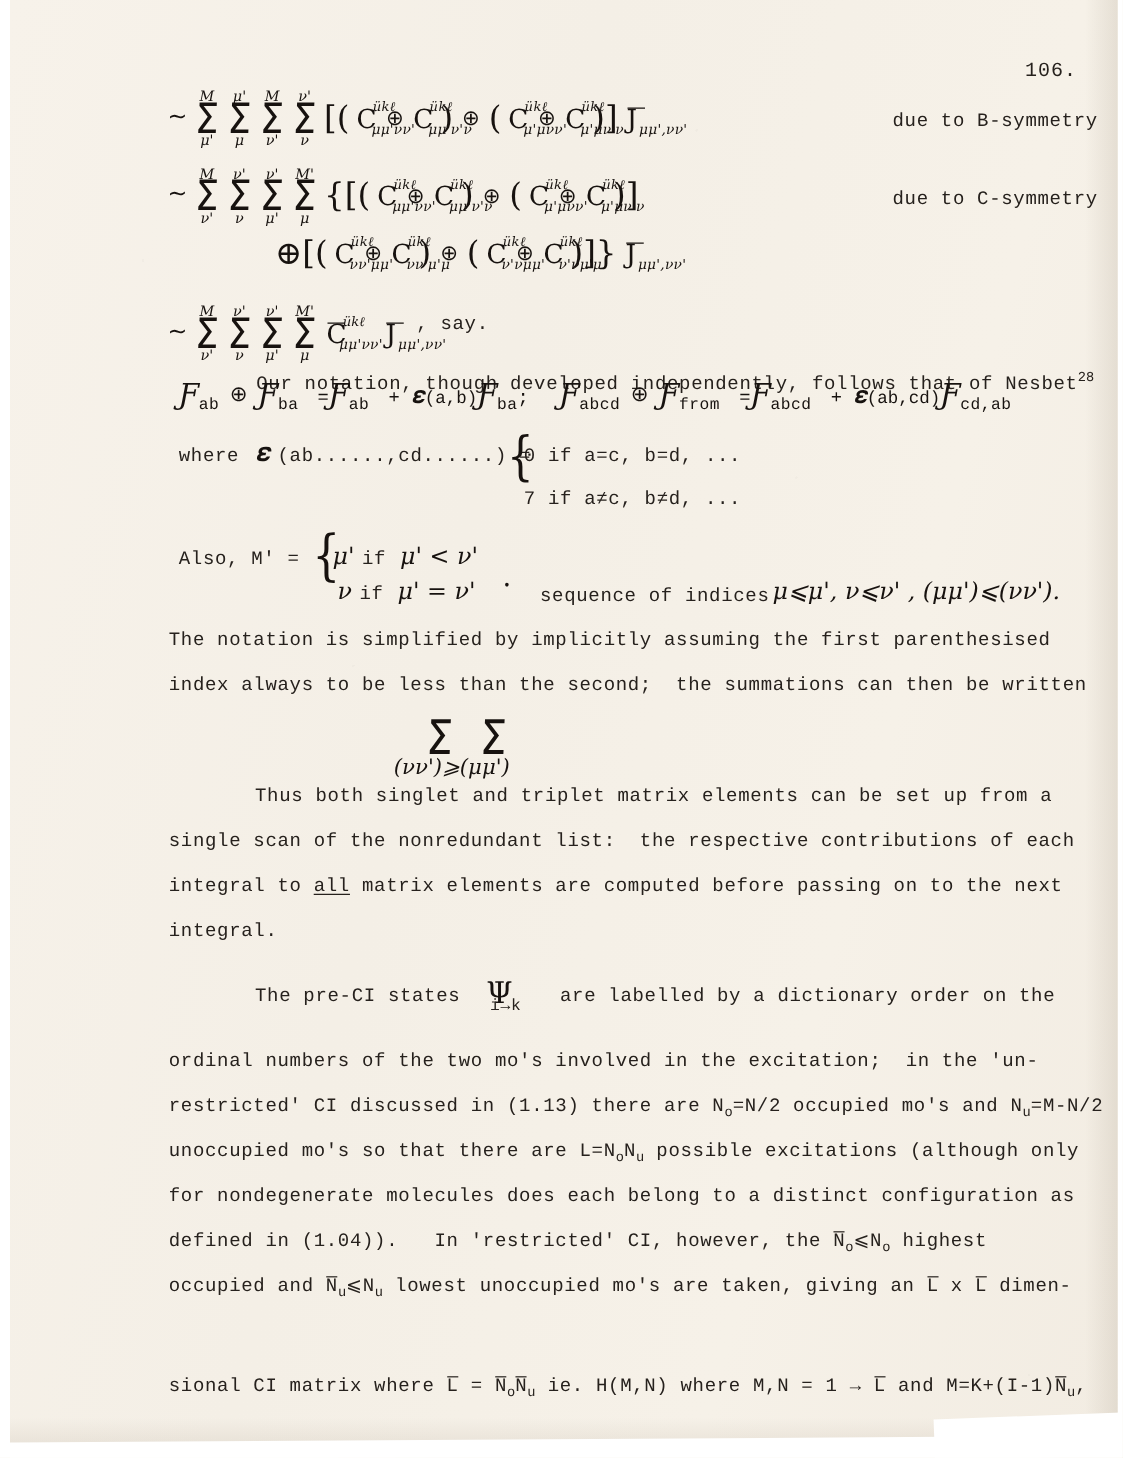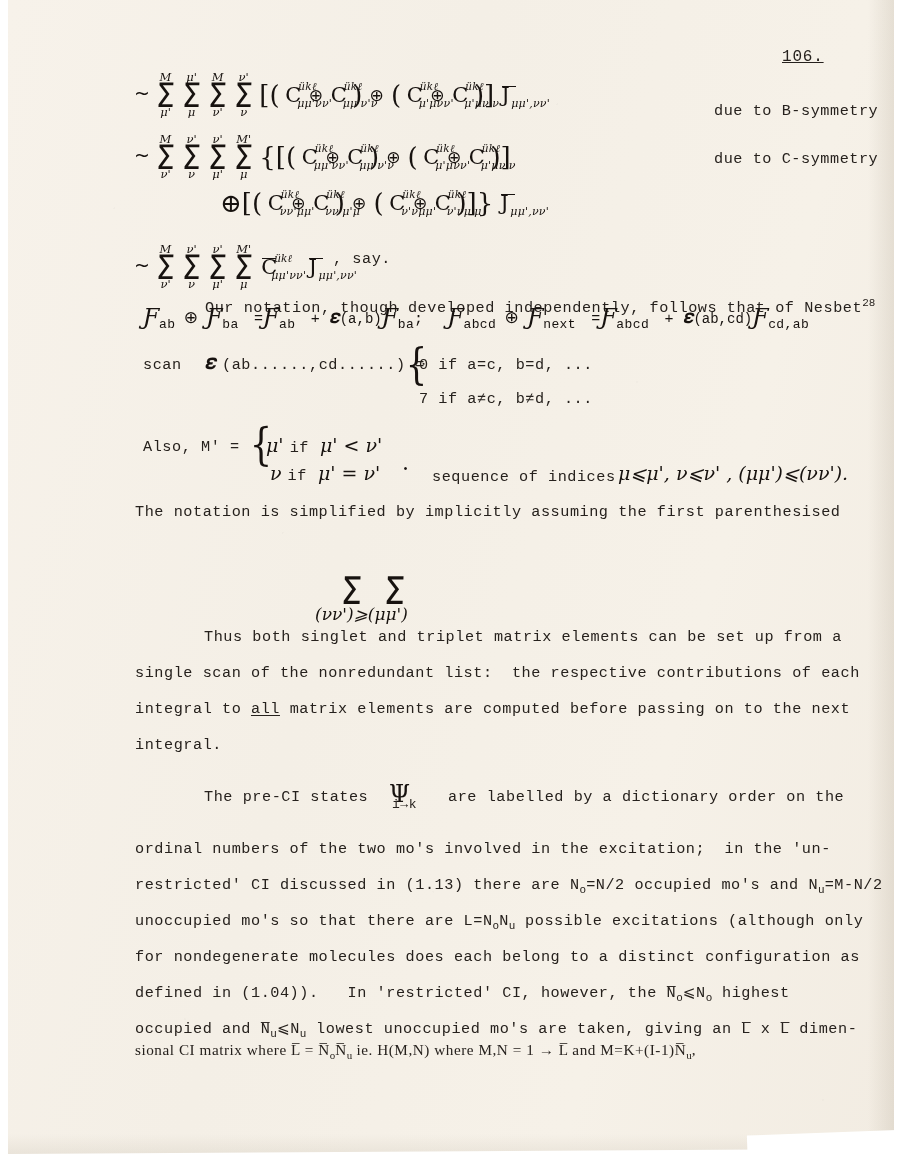--- a/index.html
+++ b/index.html
@@ -207,21 +207,21 @@
 </style>
 </head>
 <body>
 
 <div id="page-sheet">
   <div id="paper-grain"></div>
   <div id="edge-shade"></div>
 
   <div id="content">
 
-    <div class="pagenum" style="left:774px; top:48px;text-decoration:underline;">106.</div>
+    <div class="pagenum" style="left:812px; top:48px;">106.</div>
 
     <div class="hw" style="left:126px; top:72px;">
       <span class="tilde">~</span>
       <span class="lim">
         <span class="up">M</span>
         <span class="sig">Σ</span>
         <span class="dn">μ'</span>
       </span>
       <span class="lim">
         <span class="up">μ'</span>
@@ -244,21 +244,21 @@
       <span class="cterm">C<span class="sup">ükℓ</span><span class="sb">μμ'ν'ν</span></span>
       <span class="brk">)</span>
       <span class="oplus">⊕</span>
       <span class="brk">(</span>
       <span class="cterm">C<span class="sup">ükℓ</span><span class="sb">μ'μνν'</span></span>
       <span class="oplus">⊕</span>
       <span class="cterm">C<span class="sup">ükℓ</span><span class="sb">μ'μν'ν</span></span>
       <span class="brk">)]</span>
       <span class="jterm"><span class="bar"></span>J<span class="sb">μμ',νν'</span></span>
     </div>
-    <div class="tw" style="left:706px; top:104px;">due to B-symmetry</div>
+    <div class="tw" style="left:706px; top:90px;">due to B-symmetry</div>
 
     <div class="hw" style="left:126px; top:134px;">
       <span class="tilde">~</span>
       <span class="lim">
         <span class="up">M</span>
         <span class="sig">Σ</span>
         <span class="dn">ν'</span>
       </span>
       <span class="lim">
         <span class="up">ν'</span>
@@ -334,26 +334,26 @@
     <div class="tw" style="left:197px; top:270px;margin-top:28px;"><span>Our notation, though developed independently, follows that of Nesbet</span><sup>28</sup></div>
 
     <div class="hw" style="left:135px; top:305px; font-size:20px;">
       <span class="script-f">Ƒ</span><sub style="font-family:'Liberation Mono',monospace;font-size:13px;letter-spacing:.4px;">ab</sub>
       <span class="oplus">⊕</span>
       <span class="script-f">Ƒ</span><sub style="font-family:'Liberation Mono',monospace;font-size:13px;letter-spacing:.4px;">ba</sub>
       <span style="font-family:'Liberation Mono',monospace;font-size:15px;">&nbsp;=</span><span class="script-f">Ƒ</span><sub style="font-family:'Liberation Mono',monospace;font-size:13px;letter-spacing:.4px;">ab</sub>
       <span style="font-family:'Liberation Mono',monospace;font-size:15px;">&nbsp;+&nbsp;</span><span class="eps">𝛆</span><span style="font-family:'Liberation Mono',monospace;font-size:14px;">(a,b)</span><span class="script-f">Ƒ</span><sub style="font-family:'Liberation Mono',monospace;font-size:13px;letter-spacing:.4px;">ba</sub><span style="font-family:'Liberation Mono',monospace;font-size:15px;">;&nbsp;&nbsp;</span>
       <span class="script-f">Ƒ</span><sub style="font-family:'Liberation Mono',monospace;font-size:13px;letter-spacing:.4px;">abcd</sub>
       <span class="oplus">⊕</span>
-      <span class="script-f">Ƒ</span><sub style="font-family:'Liberation Mono',monospace;font-size:13px;letter-spacing:.4px;">next</sub>
+      <span class="script-f">Ƒ</span><sub style="font-family:'Liberation Mono',monospace;font-size:13px;letter-spacing:.4px;">from</sub>
       <span style="font-family:'Liberation Mono',monospace;font-size:15px;">&nbsp;=</span><span class="script-f">Ƒ</span><sub style="font-family:'Liberation Mono',monospace;font-size:13px;letter-spacing:.4px;">abcd</sub>
       <span style="font-family:'Liberation Mono',monospace;font-size:15px;">&nbsp;+&nbsp;</span><span class="eps">𝛆</span><span style="font-family:'Liberation Mono',monospace;font-size:14px;">(ab,cd)</span><span class="script-f">Ƒ</span><sub style="font-family:'Liberation Mono',monospace;font-size:13px;letter-spacing:.4px;">cd,ab</sub>
     </div>
 
-    <div class="tw" style="left:135px; top:358px;">scan</div>
+    <div class="tw" style="left:135px; top:358px;">where</div>
     <div class="hw" style="left:196px; top:352px;"><span class="eps" style="font-size:21px;">𝛆</span></div>
     <div class="tw" style="left:214px; top:358px;">(ab......,cd......) =</div>
     <div class="hw" style="left:395px; top:352px;"><span class="bigbrace" style="font-size:42px;">{</span></div>
     <div class="tw" style="left:411px; top:358px;">0 if a=c, b=d, ...</div>
     <div class="tw" style="left:411px; top:392px;">7 if a≠c, b≠d, ...</div>
 
     <div class="tw" style="left:135px; top:440px;">Also, M' =</div>
     <div class="hw" style="left:239px; top:432px;"><span class="bigbrace" style="font-size:44px;">{</span></div>
     <div class="hw" style="left:258px; top:436px; font-size:19px;">
       <span class="gk">μ'</span>
@@ -364,20 +364,21 @@
       <span class="gk">ν</span>
       <span class="tw" style="position:relative; left:0; top:0;">if</span>
       <span class="gk" style="margin-left:5px;">μ' = ν'</span>
     </div>
     <div class="hw" style="left:394px; top:452px; font-size:22px;">.</div>
 
     <div class="tw" style="left:424px; top:470px;">sequence of indices </div>
     <div class="hw" style="left:610px; top:464px; font-size:19px;"><span class="gk">μ⩽μ', ν⩽ν' , (μμ')⩽(νν').</span></div>
 
     <div class="tw" style="left:127px; top:505px;">The notation is simplified by implicitly assuming the first parenthesised</div>
+    <div class="tw" style="left:127px; top:541px;">index always to be less than the second;  the summations can then be written</div>
 
     <div class="hw" style="left:333px; top:574px;">
       <span class="sig" style="font-size:34px;">Σ</span>
       <span class="sig" style="font-size:34px; margin-left:16px;">Σ</span>
     </div>
     <div class="hw" style="left:307px; top:606px; font-size:17px;"><span class="gk">(νν')⩾(μμ')</span></div>
 
     <div class="tw" style="left:196px; top:630px;">Thus both singlet and triplet matrix elements can be set up from a</div>
     <div class="tw" style="left:127px; top:702px;"><span>integral to </span><span class="ul">all</span><span> matrix elements are computed before passing on to the next</span></div>
     <div class="tw" style="left:127px; top:666px;">single scan of the nonredundant list:  the respective contributions of each</div>
@@ -395,19 +396,19 @@
     <div class="tw" style="left:127px; top:878px;"><span>restricted' CI discussed in (1.13) there are N</span><sub>o</sub><span>=N/2 occupied mo's and N</span><sub>u</sub><span>=M-N/2</span></div>
 
     <div class="tw" style="left:127px; top:914px;"><span>unoccupied mo's so that there are L=N</span><sub>o</sub><span>N</span><sub>u</sub><span> possible excitations (although only</span></div>
 
     <div class="tw" style="left:127px; top:950px;">for nondegenerate molecules does each belong to a distinct configuration as</div>
 
     <div class="tw" style="left:127px; top:986px;"><span>defined in (1.04)).   In 'restricted' CI, however, the </span><span>N̅</span><sub>o</sub><span>⩽</span><span>N</span><sub>o</sub><span> highest</span></div>
 
     <div class="tw" style="left:127px; top:1022px;"><span>occupied and </span><span>N̅</span><sub>u</sub><span>⩽</span><span>N</span><sub>u</sub><span> lowest unoccupied mo's are taken, giving an </span><span>L̅</span><span> x </span><span>L̅</span><span> dimen-</span></div>
 
-    <div class="tw" style="left:127px; top:1042px;font-family:Liberation Serif, serif;"><span>sional CI matrix where </span><span>L̅</span><span> = </span><span>N̅</span><sub>o</sub><span>N̅</span><sub>u</sub><span> ie. H(M,N) where M,N = 1 → </span><span>L̅</span><span> and M=K+(I-1)</span><span>N̅</span><sub>u</sub><span>,</span></div>
+    <div class="tw" style="left:127px; top:1102px;"><span>sional CI matrix where </span><span>L̅</span><span> = </span><span>N̅</span><sub>o</sub><span>N̅</span><sub>u</sub><span> ie. H(M,N) where M,N = 1 → </span><span>L̅</span><span> and M=K+(I-1)</span><span>N̅</span><sub>u</sub><span>,</span></div>
 
   </div>
 
   <div id="corner-cut"></div>
   <div id="bottom-cut"></div>
 </div>
 
 </body></html>

